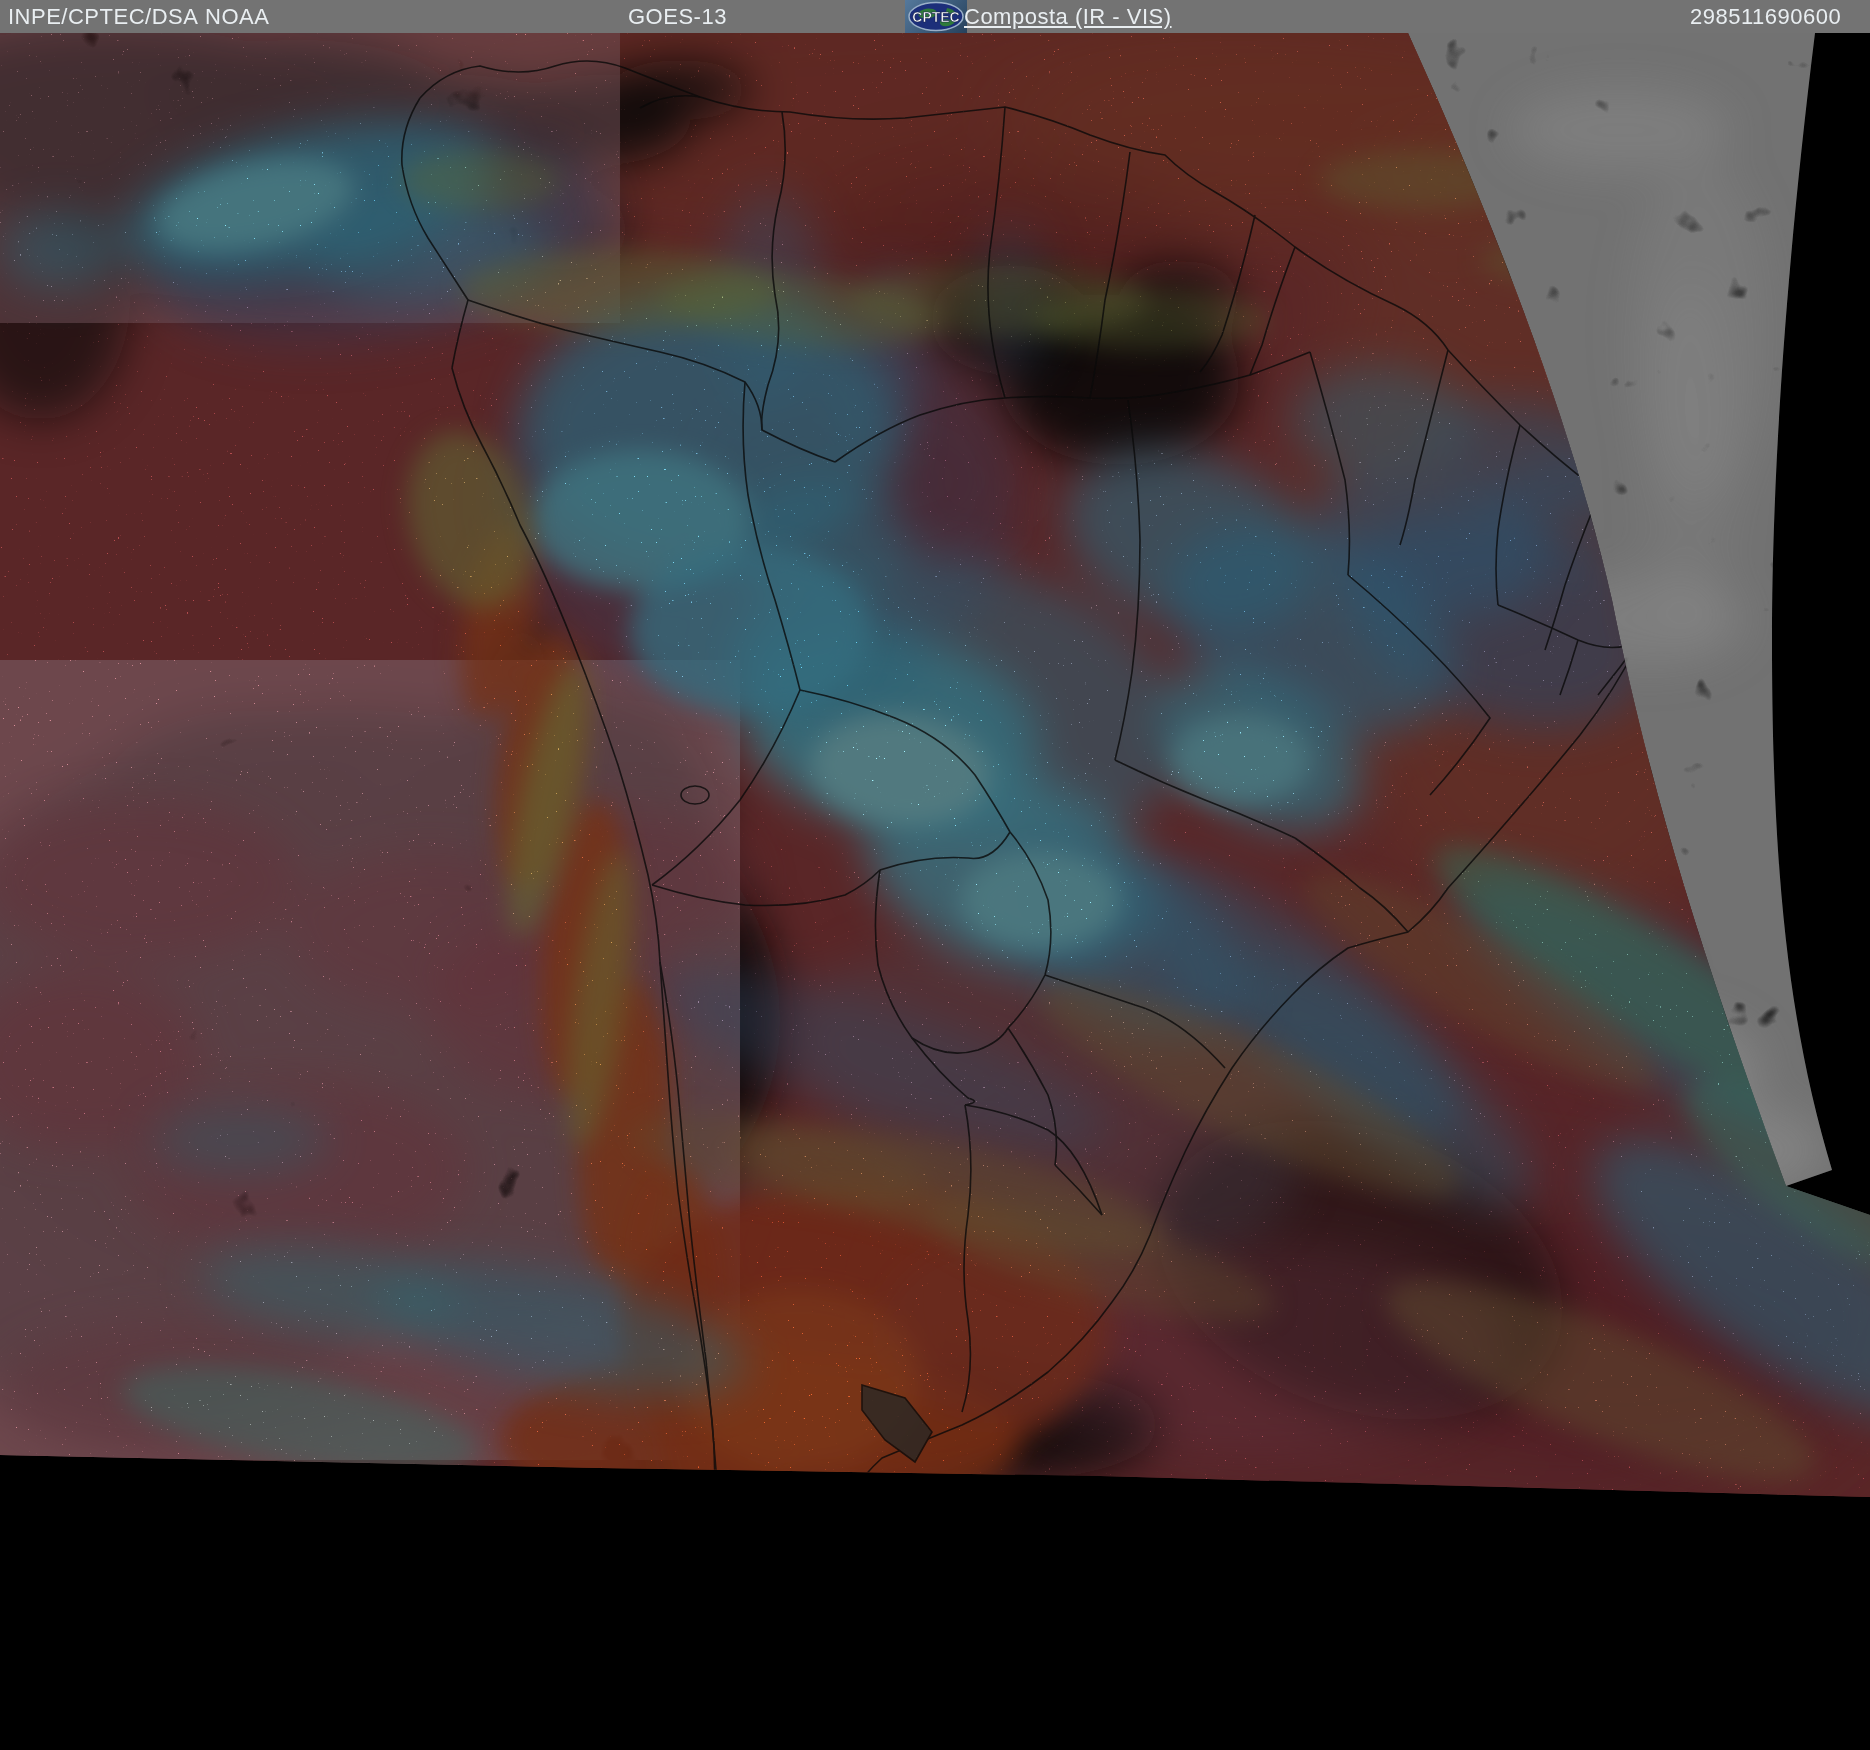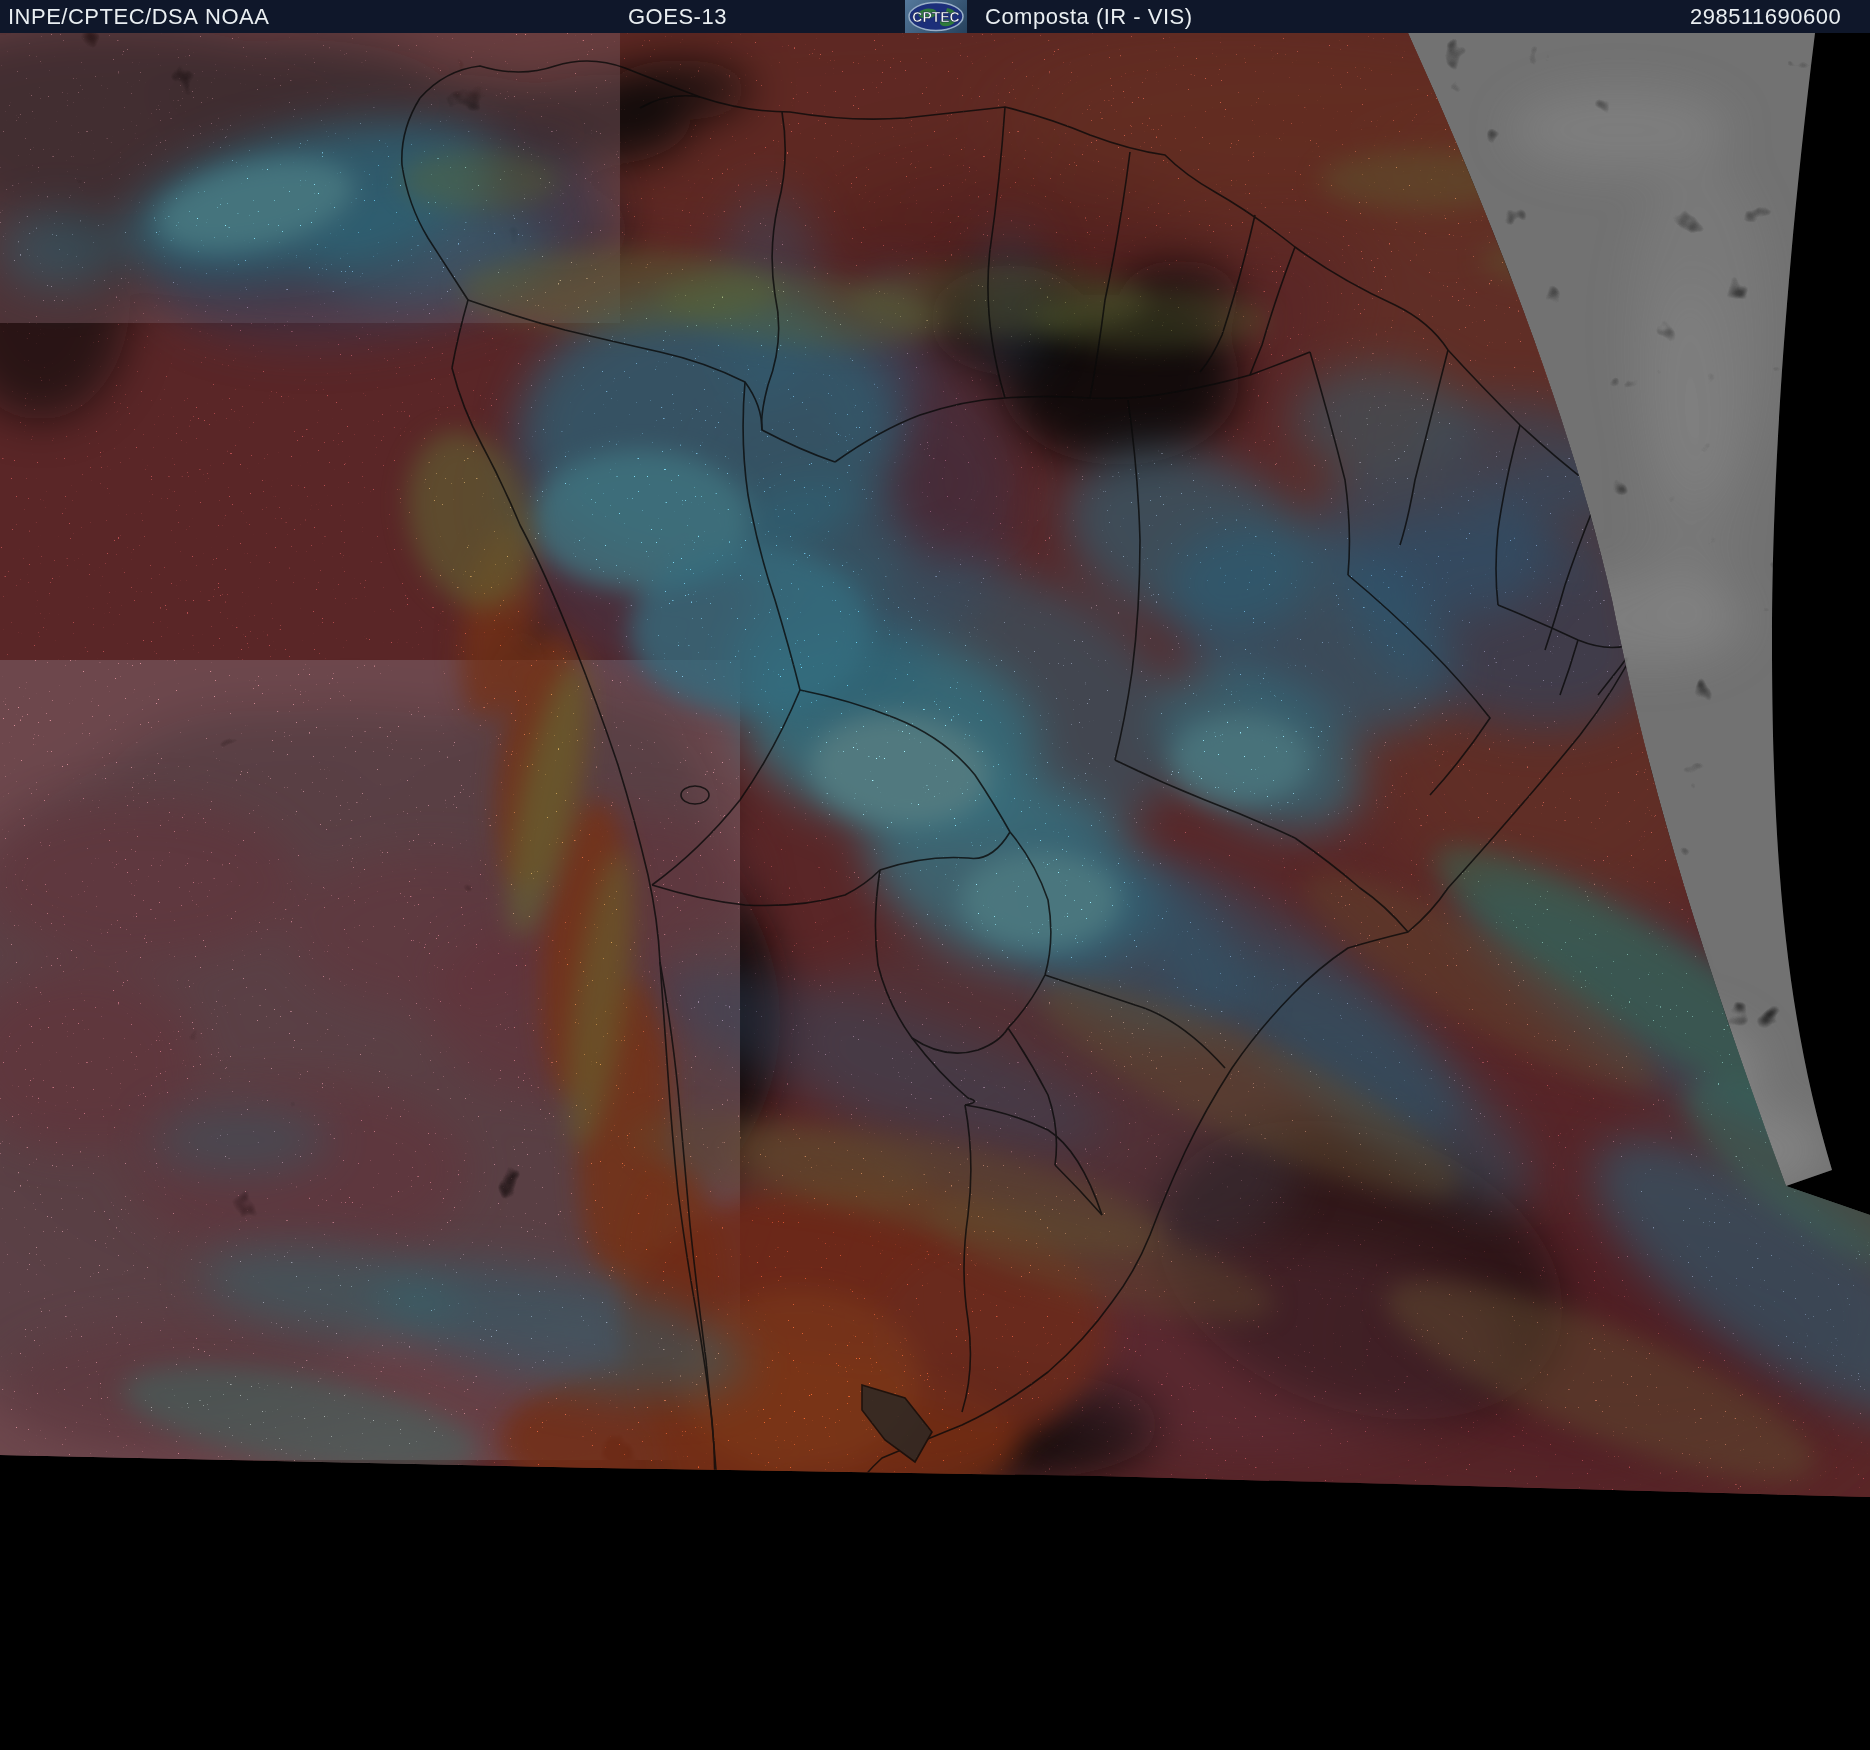--- a/index.html
+++ b/index.html
@@ -1,26 +1,26 @@
 <!DOCTYPE html>
 <html><head>
 <meta charset="utf-8">
 <style>
   html,body{margin:0;padding:0;background:#000;}
   body{width:1870px;height:1750px;position:relative;overflow:hidden;
        font-family:"Liberation Sans", sans-serif;}
   .stage{position:absolute;inset:0;width:1870px;height:1750px;}
   .map-svg{position:absolute;top:0;left:0;z-index:1;}
   .header{position:absolute;top:0;left:0;width:1870px;height:33px;
-          background:#0f172a;z-index:5;color:#e9eef1;font-size:22px;}
+          background:#737373;z-index:5;color:#e9eef1;font-size:22px;}
   .header span{position:absolute;top:0;line-height:33px;white-space:nowrap;letter-spacing:.5px;}
   .h-source{left:8px;}
   .h-agency{left:205px;}
   .h-sat{left:628px;}
-  .h-product{left:985px;}
+  .h-product{left:964px;text-decoration:underline;}
   .h-time{left:1690px;}
   .logo{position:absolute;left:905px;top:0;width:62px;height:33px;
         background:linear-gradient(135deg,#55799c, #26415c);
         display:flex;align-items:flex-end;justify-content:center;}
   .logo svg{display:block;}
 </style>
 </head>
 <body>
 
 <div class="stage">

